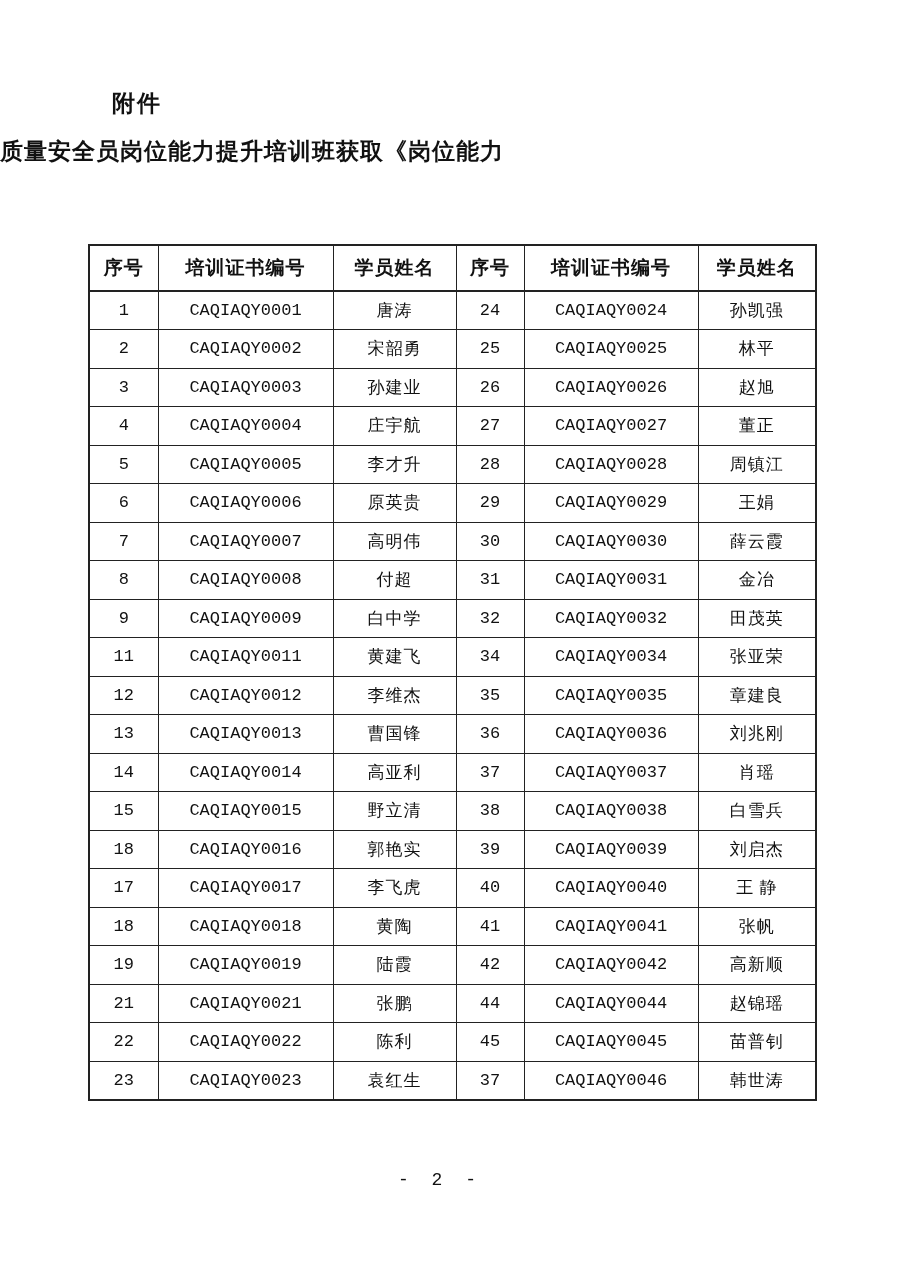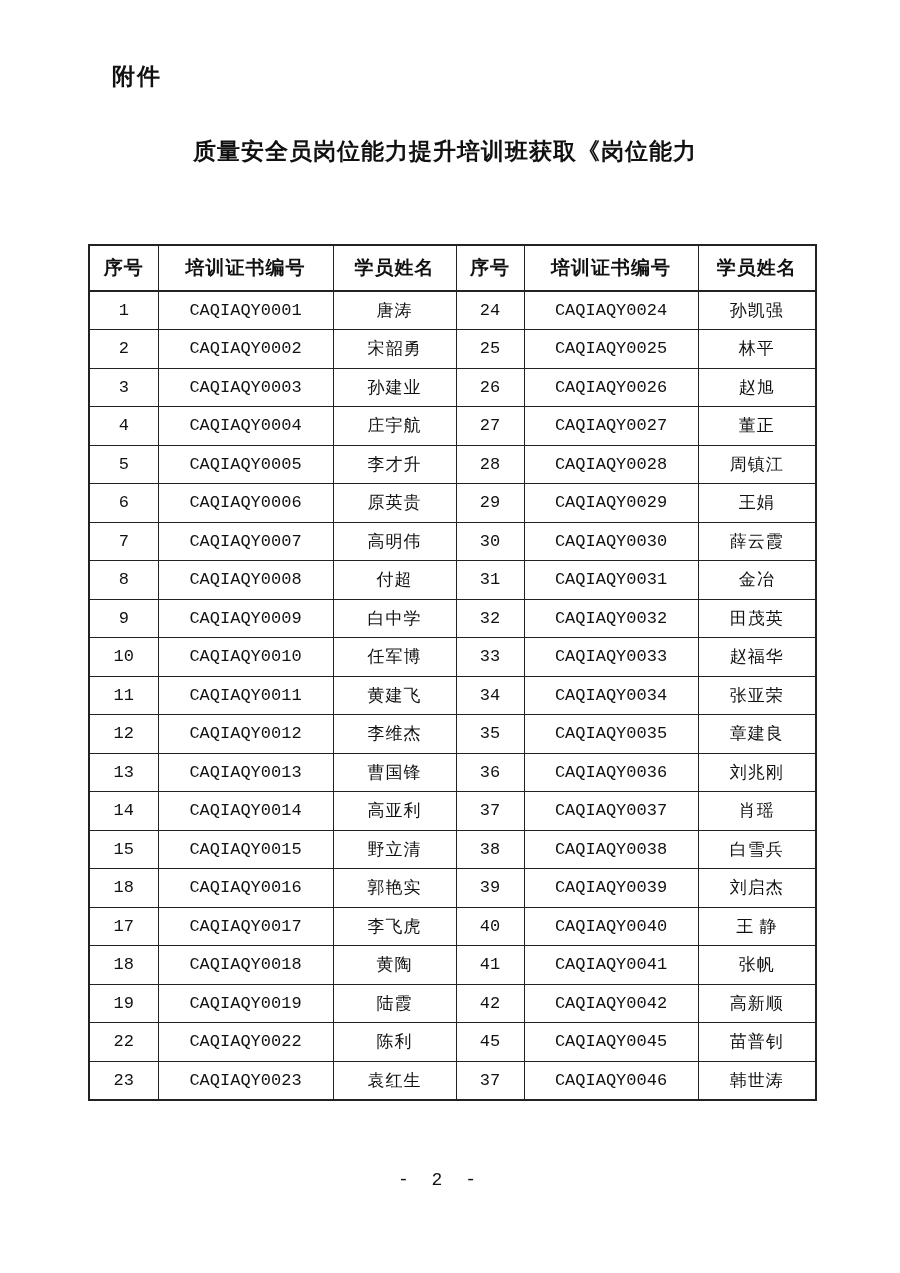--- a/index.html
+++ b/index.html
@@ -7,27 +7,27 @@
   body {
     width: 900px; height: 1273px;
     font-family: "Liberation Serif", "DejaVu Serif", serif;
     color: #111111;
     position: relative;
     overflow: hidden;
   }
   .page { position: relative; width: 900px; height: 1273px; background: #ffffff; }
 
   .attachment {
-    position: absolute; left: 112px; top: 61px;
+    position: absolute; left: 112px; top: 88px;
     font-size: 23px; font-weight: bold; letter-spacing: 2px;
   }
 
   .title-block {
     position: absolute; left: 0; top: 128px; width: 890px;
-    text-align: center; font-weight: bold; font-size: 23px;
+    font-weight: bold; font-size: 23px;
   }
   .title-line { line-height: 48px; letter-spacing: 1px; }
 
   table.doc-table {
     position: absolute; left: 88px; top: 244px;
     width: 727px;
     border-collapse: collapse; table-layout: fixed;
     border: 2px solid #222222;
   }
   .doc-table th, .doc-table td {
@@ -150,28 +150,20 @@
         </tr>
         <tr>
           <td class="col-index">9</td>
           <td class="col-cert">CAQIAQY0009</td>
           <td class="col-name">白中学</td>
           <td class="col-index">32</td>
           <td class="col-cert">CAQIAQY0032</td>
           <td class="col-name">田茂英</td>
         </tr>
         <tr>
-          <td class="col-index">10</td>
-          <td class="col-cert">CAQIAQY0010</td>
-          <td class="col-name">任军博</td>
-          <td class="col-index">33</td>
-          <td class="col-cert">CAQIAQY0033</td>
-          <td class="col-name">赵福华</td>
-        </tr>
-        <tr>
           <td class="col-index">11</td>
           <td class="col-cert">CAQIAQY0011</td>
           <td class="col-name">黄建飞</td>
           <td class="col-index">34</td>
           <td class="col-cert">CAQIAQY0034</td>
           <td class="col-name">张亚荣</td>
         </tr>
         <tr>
           <td class="col-index">12</td>
           <td class="col-cert">CAQIAQY0012</td>
@@ -230,20 +222,28 @@
         </tr>
         <tr>
           <td class="col-index">19</td>
           <td class="col-cert">CAQIAQY0019</td>
           <td class="col-name">陆霞</td>
           <td class="col-index">42</td>
           <td class="col-cert">CAQIAQY0042</td>
           <td class="col-name">高新顺</td>
         </tr>
         <tr>
+          <td class="col-index">21</td>
+          <td class="col-cert">CAQIAQY0021</td>
+          <td class="col-name">张鹏</td>
+          <td class="col-index">44</td>
+          <td class="col-cert">CAQIAQY0044</td>
+          <td class="col-name">赵锦瑶</td>
+        </tr>
+        <tr>
           <td class="col-index">22</td>
           <td class="col-cert">CAQIAQY0022</td>
           <td class="col-name">陈利</td>
           <td class="col-index">45</td>
           <td class="col-cert">CAQIAQY0045</td>
           <td class="col-name">苗普钊</td>
         </tr>
         <tr>
           <td class="col-index">23</td>
           <td class="col-cert">CAQIAQY0023</td>

